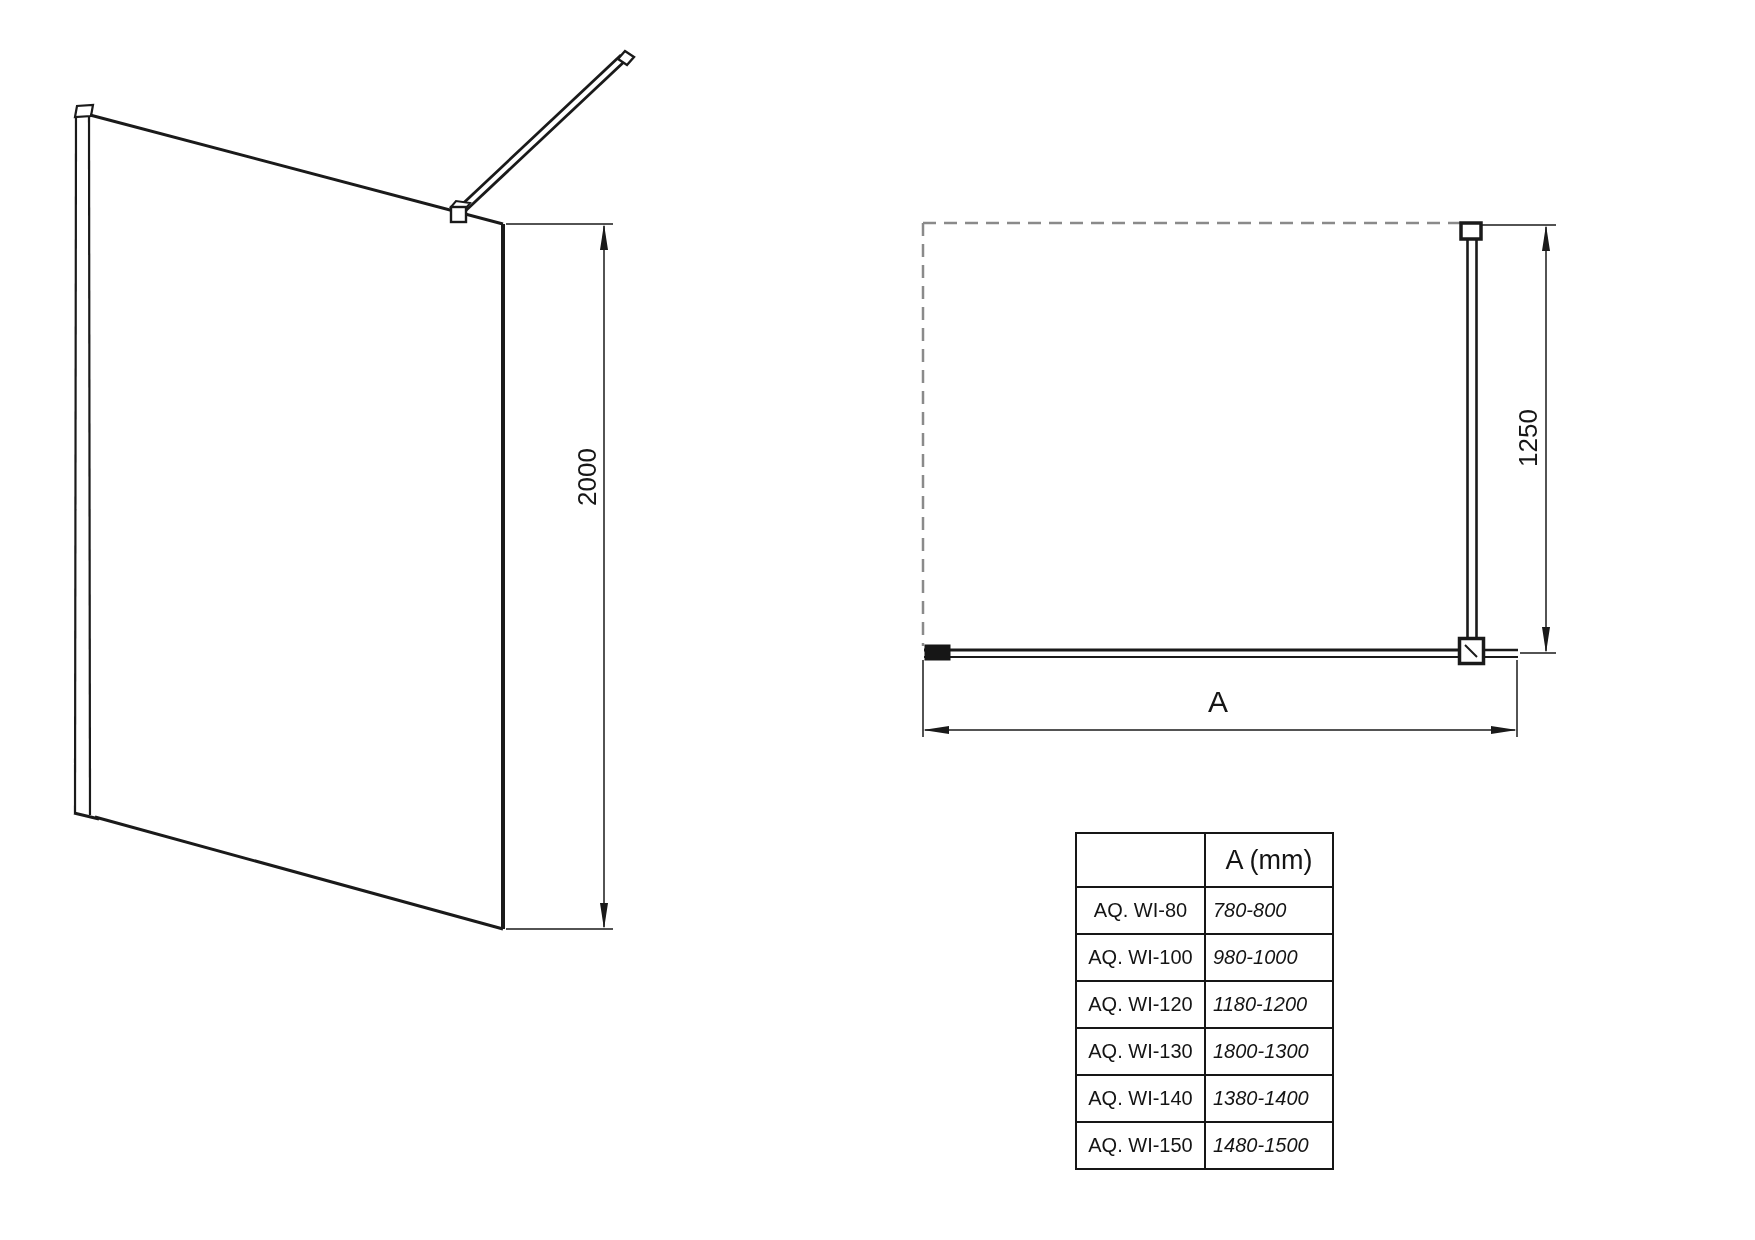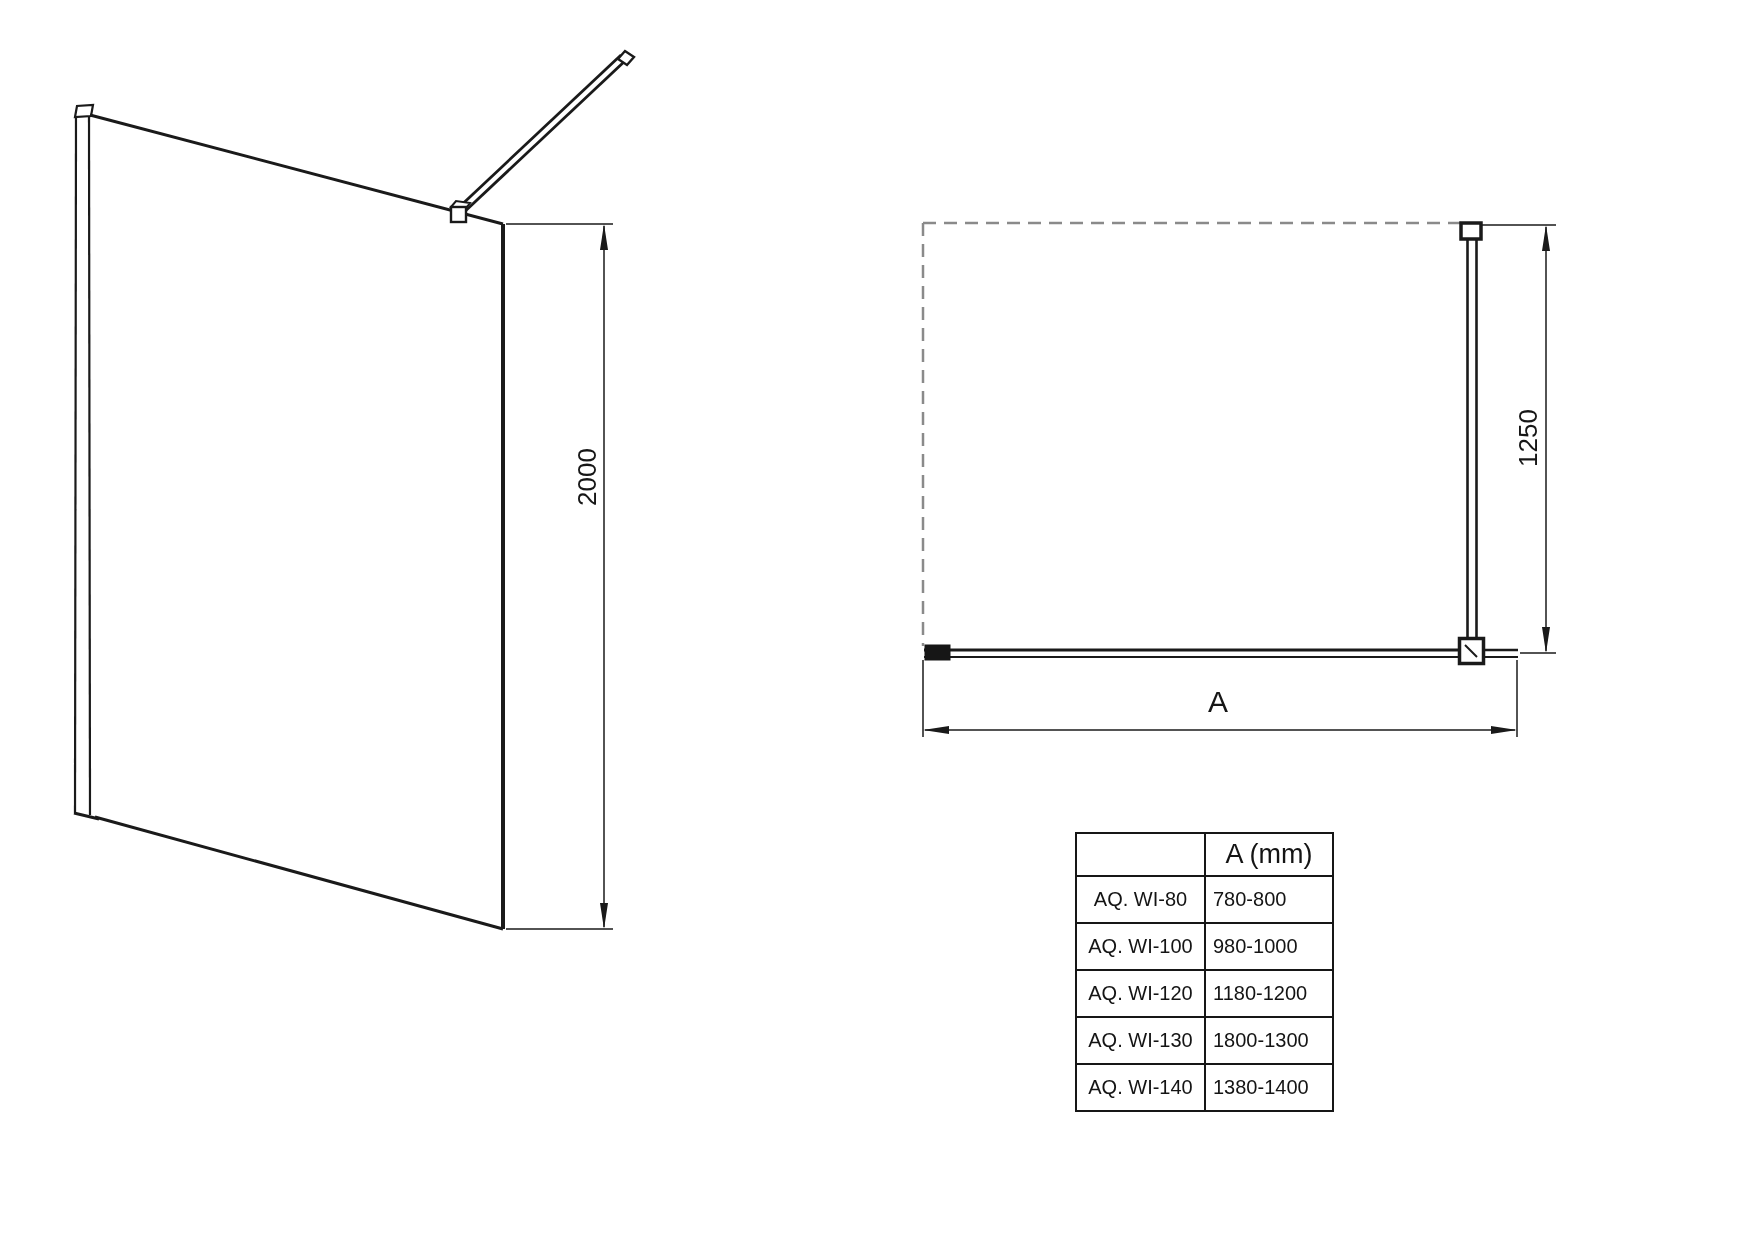--- a/index.html
+++ b/index.html
@@ -40,34 +40,35 @@
   .size-table td, .size-table th {
     border: 2px solid #161616;
     padding: 0;
     vertical-align: middle;
     font-weight: normal;
     white-space: nowrap;
     overflow: hidden;
   }
   .size-table col.c-model { width: 129px; }
   .size-table col.c-range { width: 128px; }
-  .size-table thead tr { height: 43px; }
+  .size-table thead tr { height: 54px; }
   .size-table tbody tr { height: 47px; }
   .hdr-a {
     font-size: 27px;
     text-align: center;
   }
   .cell-model {
     font-size: 20px;
     text-align: center;
   }
   .cell-range {
     font-size: 20px;
     text-align: left;
     padding-left: 7px !important;
+    font-style: italic;
   }
 </style>
 </head>
 <body>
 
 <div>
 
 <svg class="drawing-svg" width="1755" height="1240" viewBox="0 0 1755 1240">
 
   <g>
@@ -172,16 +173,20 @@
       <td class="cell-range">1180-1200</td>
     </tr>
     <tr>
       <td class="cell-model">AQ. WI-130</td>
       <td class="cell-range">1800-1300</td>
     </tr>
     <tr>
       <td class="cell-model">AQ. WI-140</td>
       <td class="cell-range">1380-1400</td>
     </tr>
+    <tr>
+      <td class="cell-model">AQ. WI-150</td>
+      <td class="cell-range">1480-1500</td>
+    </tr>
   </tbody>
 </table>
 
 </div>
 
 </body></html>

